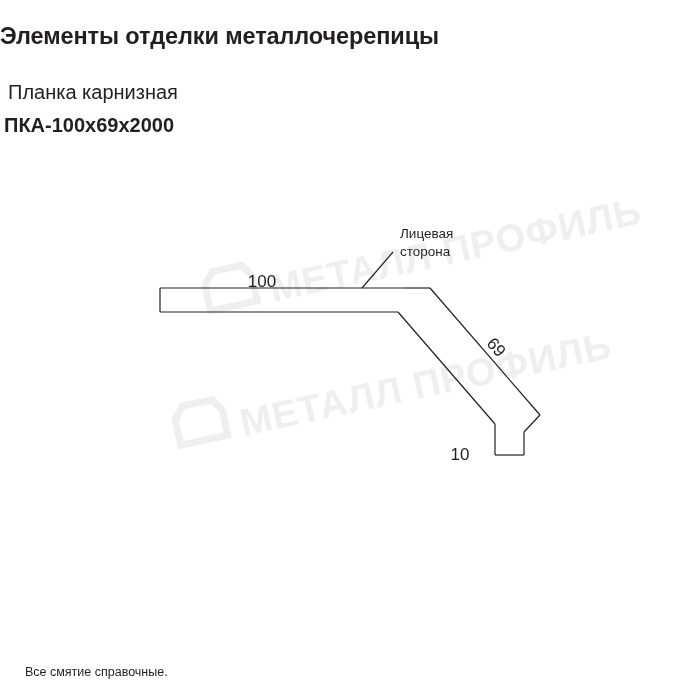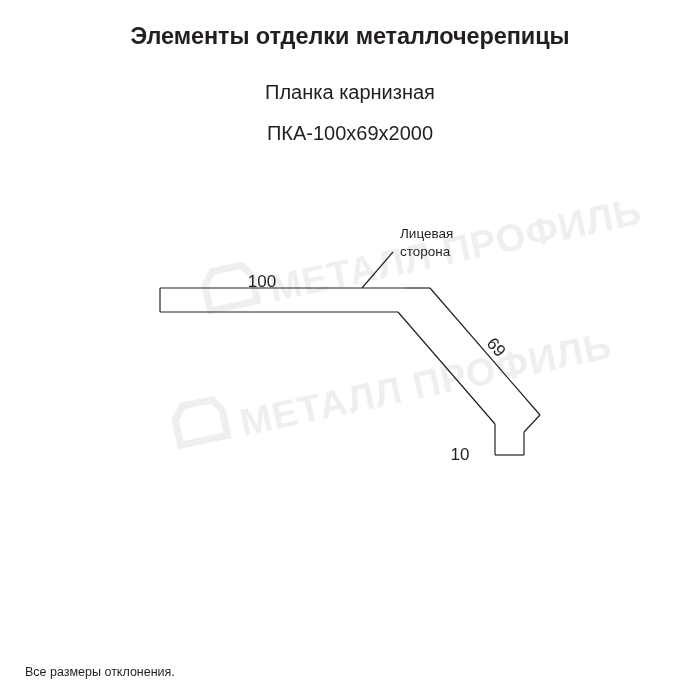--- a/index.html
+++ b/index.html
@@ -18,40 +18,39 @@
   .page {
     position: relative;
     width: 700px;
     height: 700px;
   }
   .title-block {
     position: absolute;
     top: 22px;
     left: 0;
     width: 700px;
-    text-align: center;
   }
   .title-main {
     font-size: 23.5px;
     font-weight: bold;
     letter-spacing: -0.1px;
     line-height: 1.2;
     margin: 0;
   }
   .title-sub {
     font-size: 20px;
     font-weight: normal;
-    margin: 16px;
+    margin: 8px;
     margin-top: 30px;
     line-height: 1.25;
   }
   .title-code {
     font-size: 20px;
-    font-weight: normal;
-    margin: 16px;
+    font-weight: bold;
+    margin: 4px;
     margin-top: 8px;
     line-height: 1.25;
   }
   .drawing {
     position: absolute;
     top: 160px;
     left: 0;
     width: 700px;
     height: 380px;
   }
@@ -147,16 +146,16 @@
       <text class="lbl" x="460" y="300" text-anchor="middle">10</text>
     </g>
 
     <g>
       <text class="lbl-small" x="400" y="78">Лицевая</text>
       <text class="lbl-small" x="400" y="96">сторона</text>
     </g>
   </svg>
 
   <div class="footer">
-    <div>Все размеры отклонения.</div>
+    <div>Все смятие справочные.</div>
   </div>
 
 </div>
 
 </body></html>

